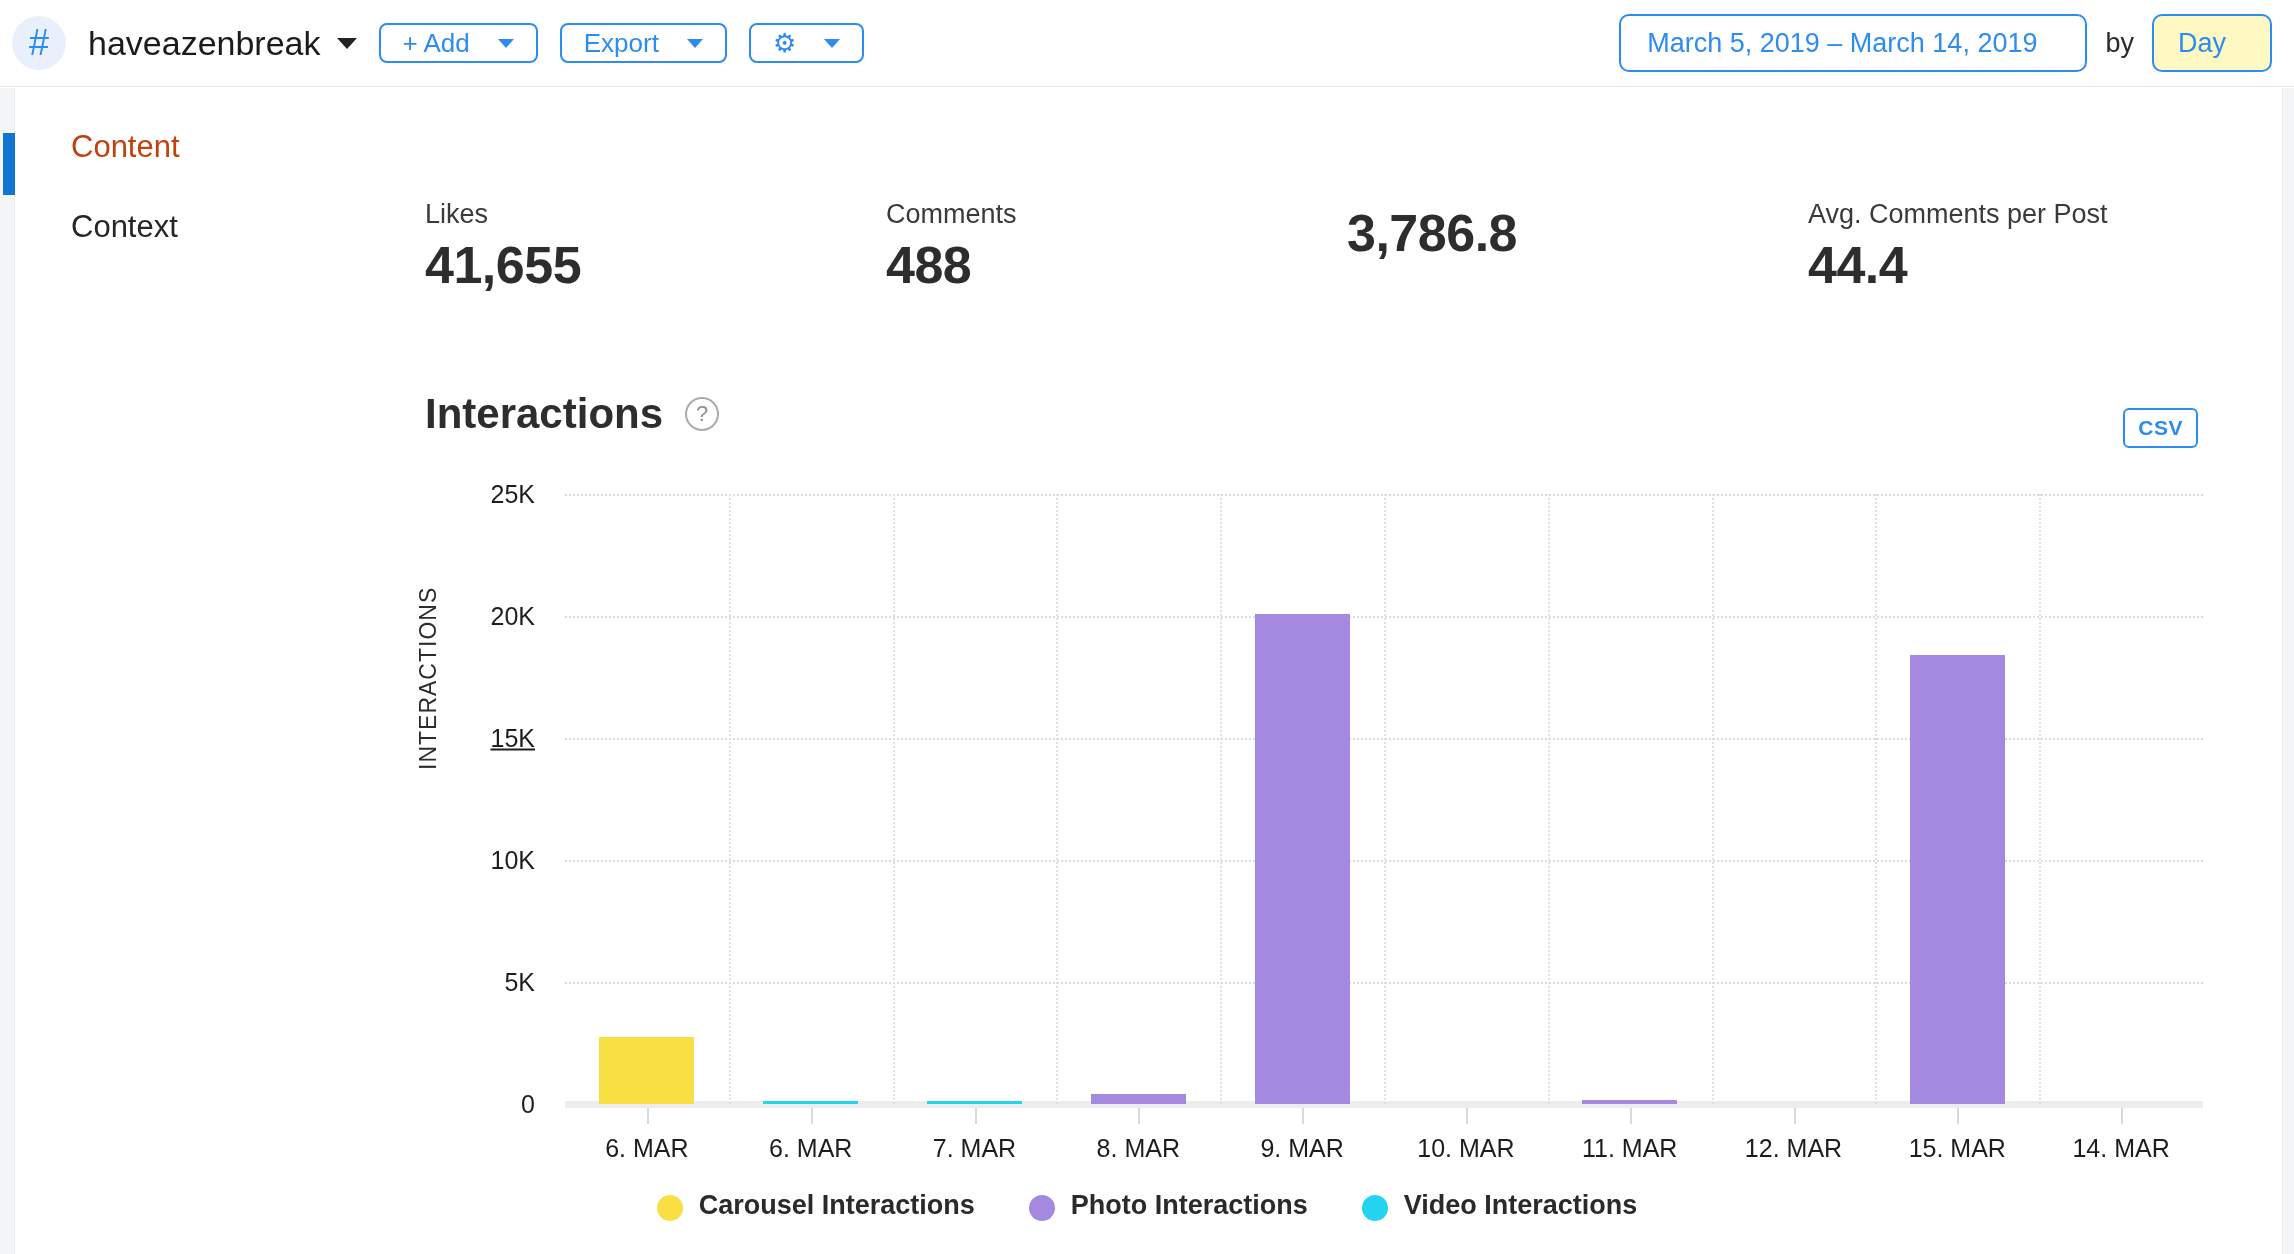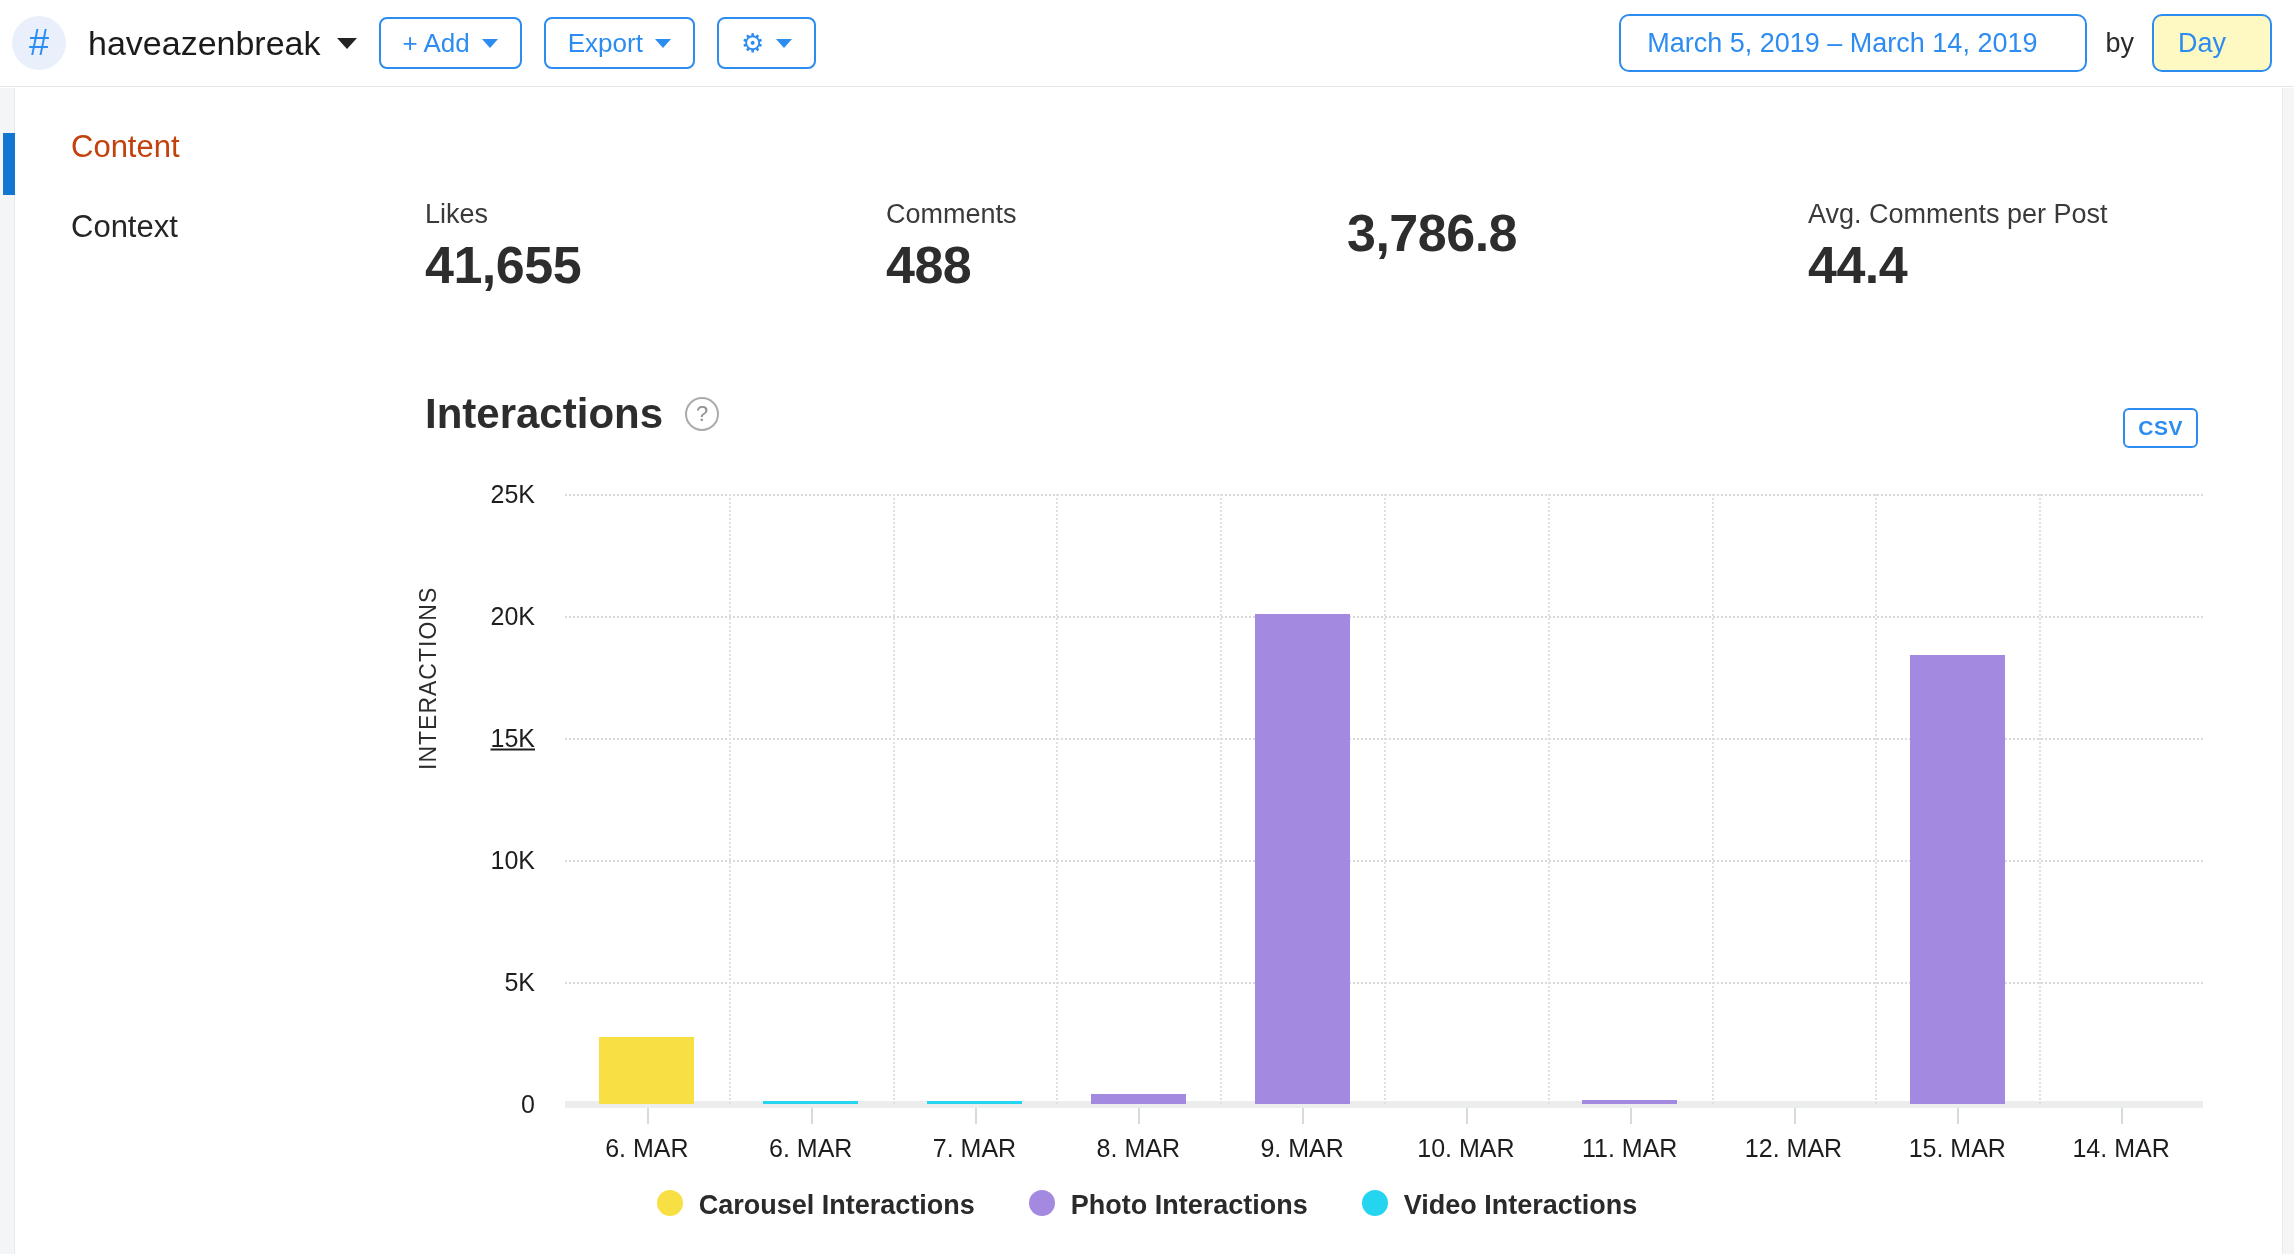--- a/index.html
+++ b/index.html
@@ -26,24 +26,24 @@
   .profile-name {
     margin-left: 22px; font-size: 34px; color: #1b1b1b; font-weight: 400;
     white-space: nowrap;
   }
   .caret-dark {
     margin-left: 16px; width: 0; height: 0;
     border-left: 10px solid transparent; border-right: 10px solid transparent;
     border-top: 11px solid #232323;
   }
   .btn {
-    margin-left: 22px; height: 52px; padding: 0 22px;
+    margin-left: 22px; height: 40px; padding: 0 22px;
     border: 2px solid #2d8cf0; border-radius: 8px; background: #fff;
     color: #2d8cf0; font-size: 26px; font-family: "Liberation Sans", sans-serif;
-    display: flex; align-items: center; gap: 12px; white-space: nowrap;
+    display: flex; align-items: center; gap: 28px; white-space: nowrap;
     cursor: pointer;
   }
   .btn .caret {
     width: 0; height: 0;
     border-left: 8px solid transparent; border-right: 8px solid transparent;
     border-top: 9px solid #2d8cf0;
   }
   .gear { font-size: 26px; line-height: 1; color:#2d8cf0; }
   .spacer { flex: 1 1 auto; }
   .daterange-btn {
@@ -138,21 +138,21 @@
     position: absolute; top: 26px; font-size: 25px; color: #1d1d1d;
     transform: translateX(-50%); white-space: nowrap;
   }
   .xaxis { position: absolute; left: 140px; top: 638px; width: 1638px; }
 
   
   .legend {
     position: absolute; left: 0; top: 1190px; width: 2294px;
     display: flex; justify-content: center; align-items: center; gap: 54px;
   }
-  .legend-item { display: flex; align-items: flex-start; gap: 16px; }
+  .legend-item { display: flex; align-items: flex-end; gap: 16px; }
   .legend-dot { width: 26px; height: 26px; border-radius: 50%; }
   .legend-label { font-size: 27px; font-weight: bold; color: #2a2a2a; white-space: nowrap; }
 
   .right-edge {
     position: absolute; right: 0; top: 88px; width: 12px; height: 1166px;
     background: #f4f5f6; border-left: 1px solid #eaebec;
   }
 </style>
 </head>
 <body>

